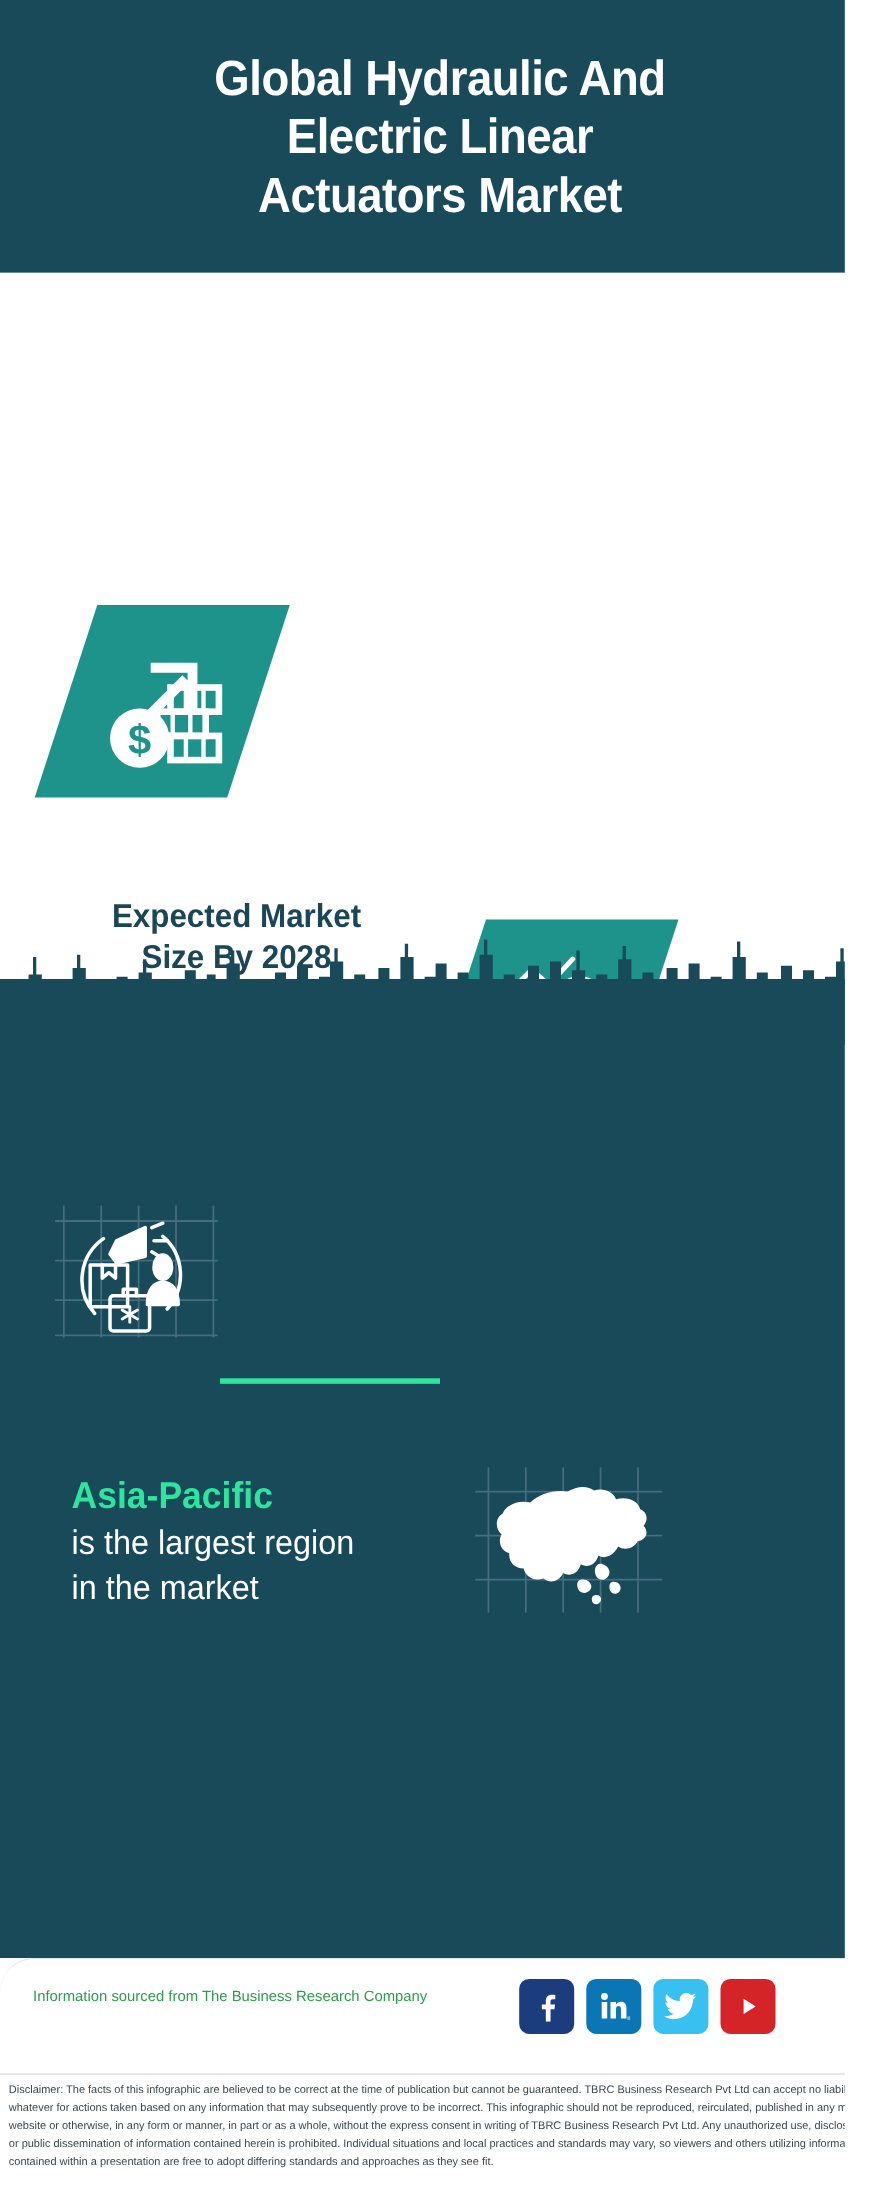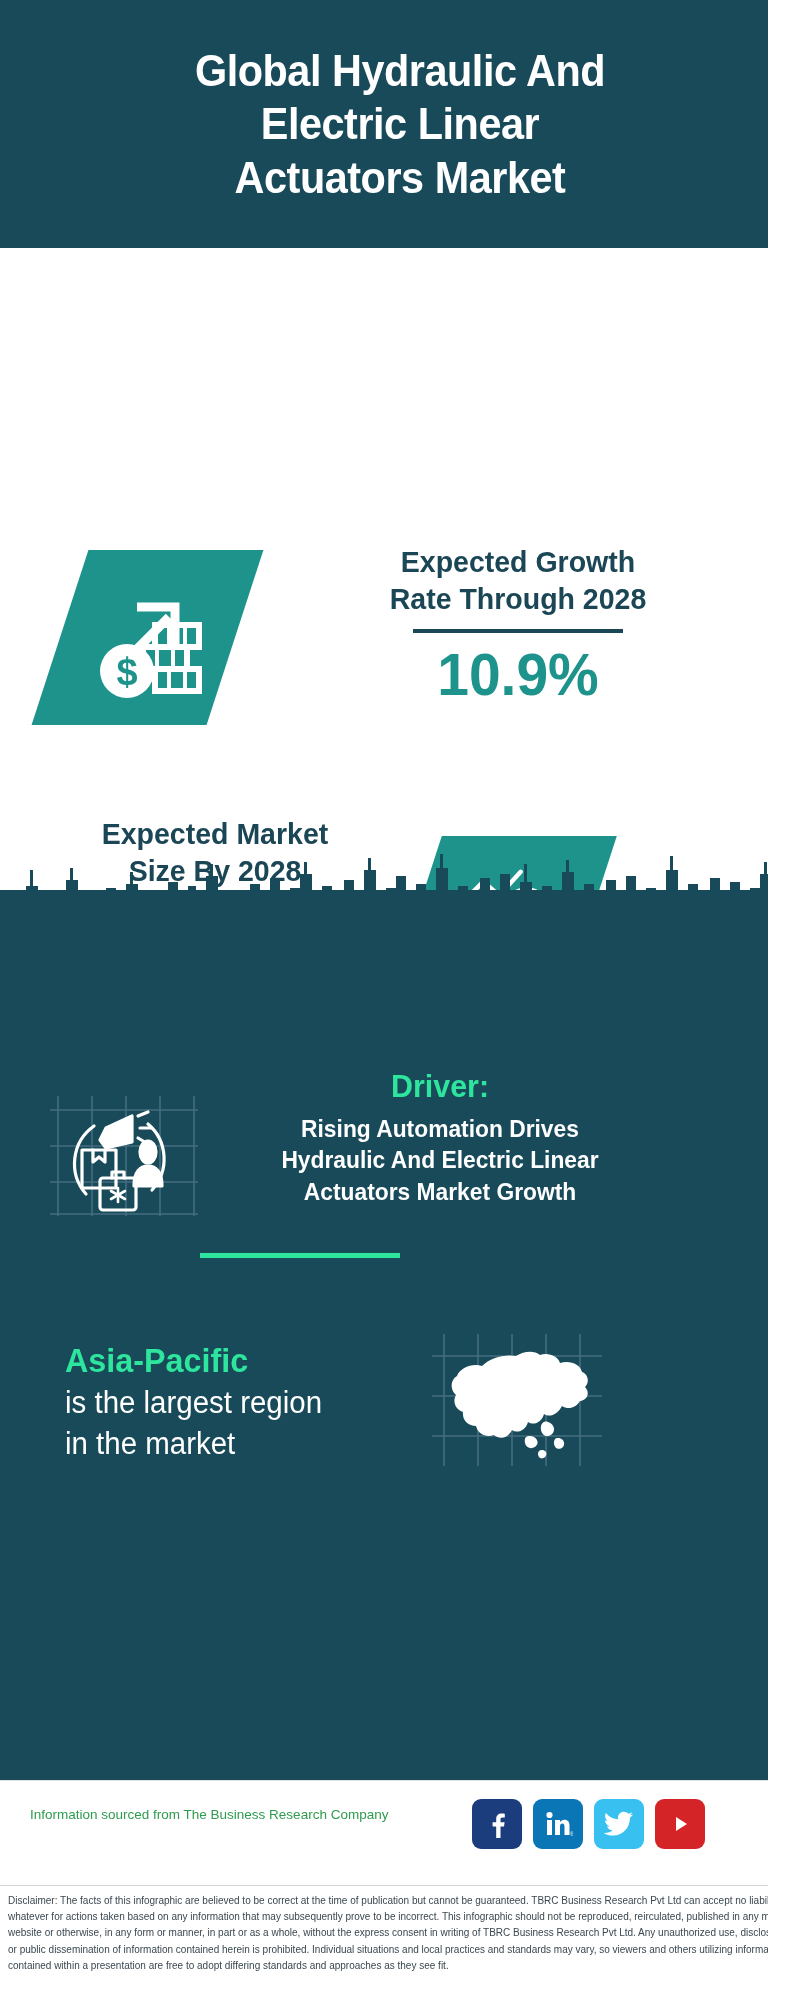--- a/index.html
+++ b/index.html
@@ -107,20 +107,21 @@
   .region-desc{
     color:#ffffff;font-size:31px;line-height:1.32;margin-top:2px;font-weight:400;
     transform:scaleX(0.95);
   }
   .map-icon{position:absolute;left:430px;top:1330px;width:175px;height:140px;}
 
   
   .footer{
     position:absolute;left:0;top:1780px;width:800px;height:105px;background:#ffffff;
     border-top:1px solid #dfe3e6;
+    border-radius:31px;
   }
   .footer-src{
     position:absolute;left:30px;top:24px;width:400px;
     color:#2E9B4E;font-size:13.5px;line-height:1.55;
   }
   .socials{position:absolute;left:472px;top:18px;display:flex;gap:11px;}
   .sbtn{width:50px;height:50px;border-radius:9px;display:flex;align-items:center;justify-content:center;}
   .sb-fb{background:#1B3C7D;}
   .sb-li{background:#0A76B5;}
   .sb-tw{background:#37C0F0;}
@@ -163,28 +164,20 @@
           <rect x="72" y="96" width="44" height="22" fill="none" stroke="#ffffff" stroke-width="6"></rect>
           <line x1="86" y1="96" x2="86" y2="118" stroke="#ffffff" stroke-width="4"></line>
           <line x1="102" y1="96" x2="102" y2="118" stroke="#ffffff" stroke-width="4"></line>
 
           <circle cx="44" cy="98" r="27" fill="#ffffff"></circle>
           <text x="44" y="112" font-size="38" font-weight="bold" fill="#1D938C" text-anchor="middle" font-family="Liberation Sans, sans-serif">$</text>
         </svg>
       </div>
     </div>
 
-    <div class="s1-text">
-      <div class="block-title">
-        <div>Expected Growth</div>
-        <div>Rate Through 2028</div>
-      </div>
-      <div class="rule-dark"></div>
-      <div class="big-value">10.9%</div>
-    </div>
 
     <div class="s2-text">
       <div class="block-title">
         <div>Expected Market</div>
         <div>Size By 2028</div>
       </div>
       <div class="rule-dark"></div>
       <div class="big-value">
         <div>$103.60</div>
         <div>billion</div>
@@ -266,28 +259,20 @@
         <path d="M64 88 L64 82 L76 82 L76 88"></path>
         <g stroke-width="2.6">
           <line x1="70" y1="98" x2="70" y2="112"></line>
           <line x1="63" y1="101" x2="77" y2="109"></line>
           <line x1="63" y1="109" x2="77" y2="101"></line>
         </g>
       </g>
     </svg>
   </div>
 
-  <div class="driver-text">
-    <div class="driver-label">Driver:</div>
-    <div class="driver-body">
-      <div>Rising Automation Drives</div>
-      <div>Hydraulic And Electric Linear</div>
-      <div>Actuators Market Growth</div>
-    </div>
-  </div>
 
   <div class="mint-divider"></div>
 
   <div class="region-text">
     <div class="region-name">Asia-Pacific</div>
     <div class="region-desc">
       <div>is the largest region</div>
       <div>in the market</div>
     </div>
   </div>

